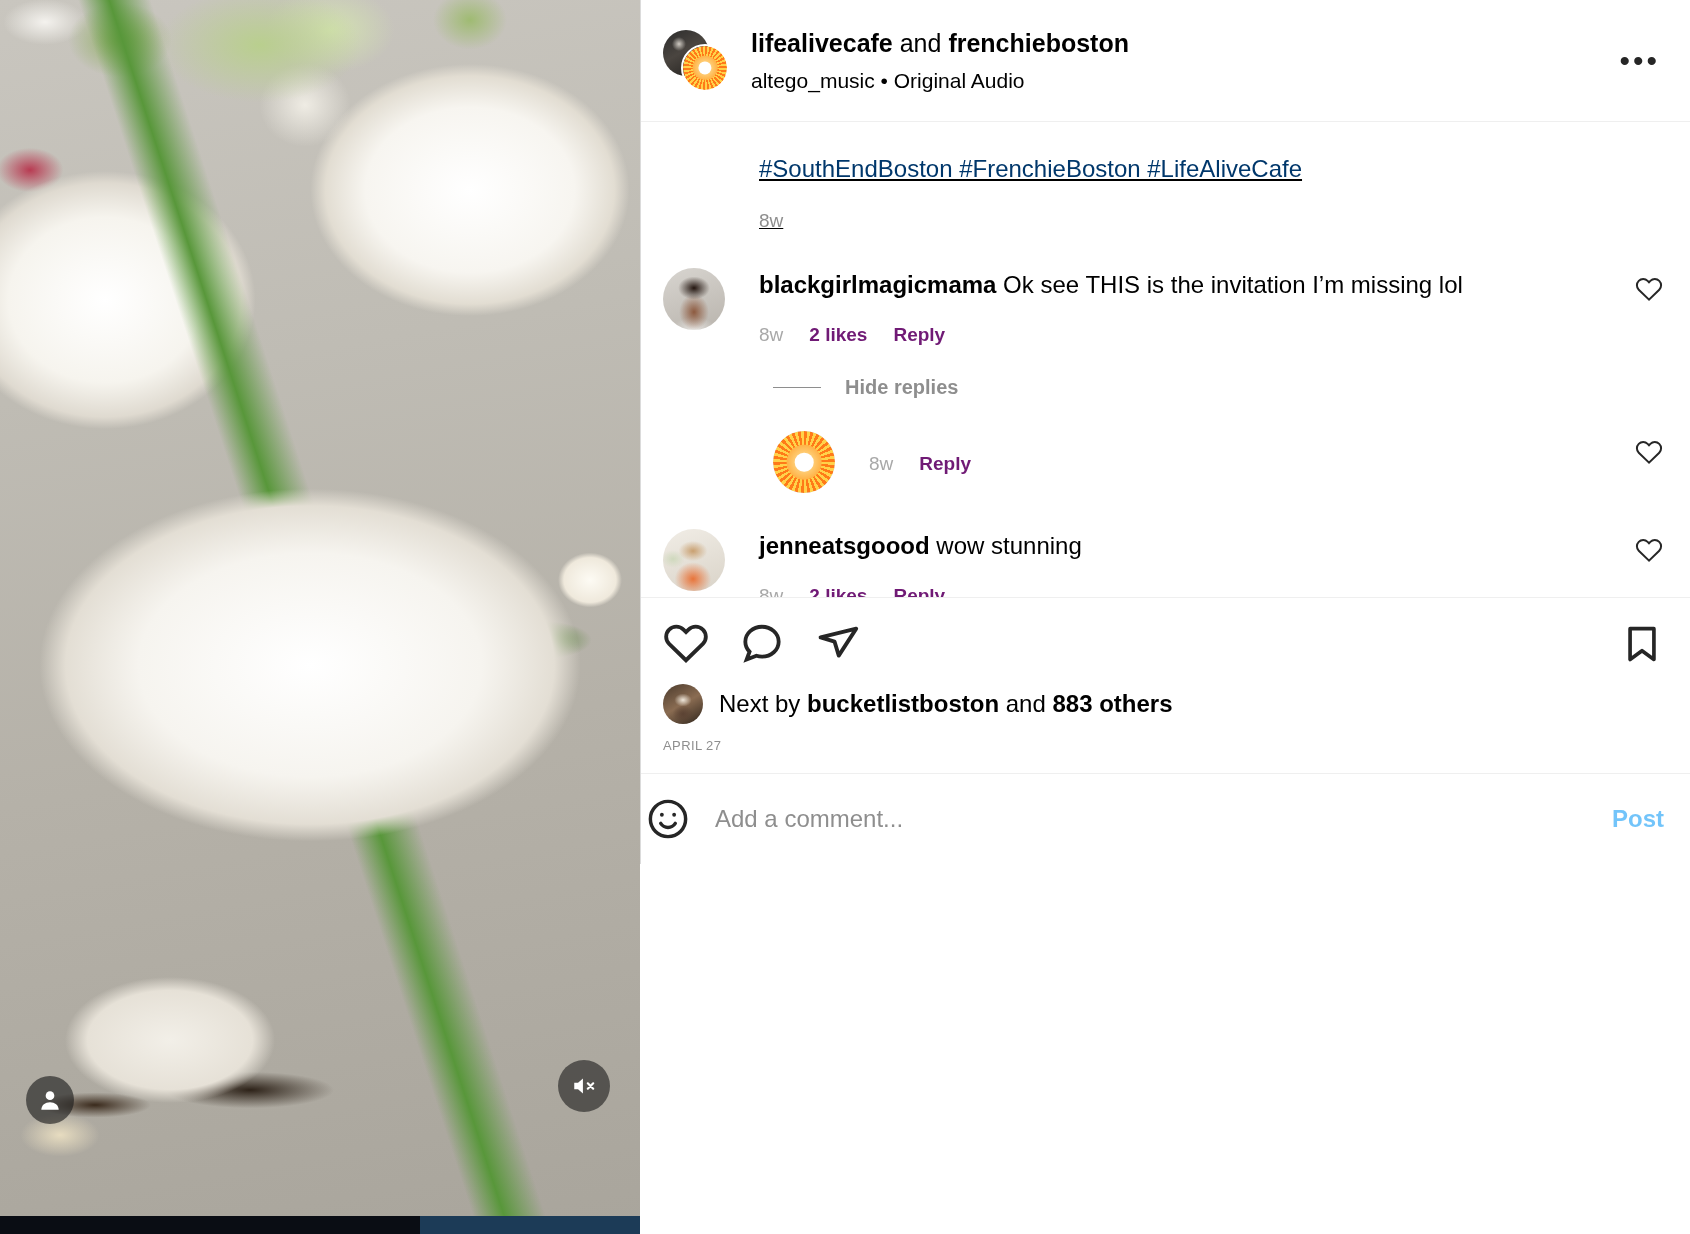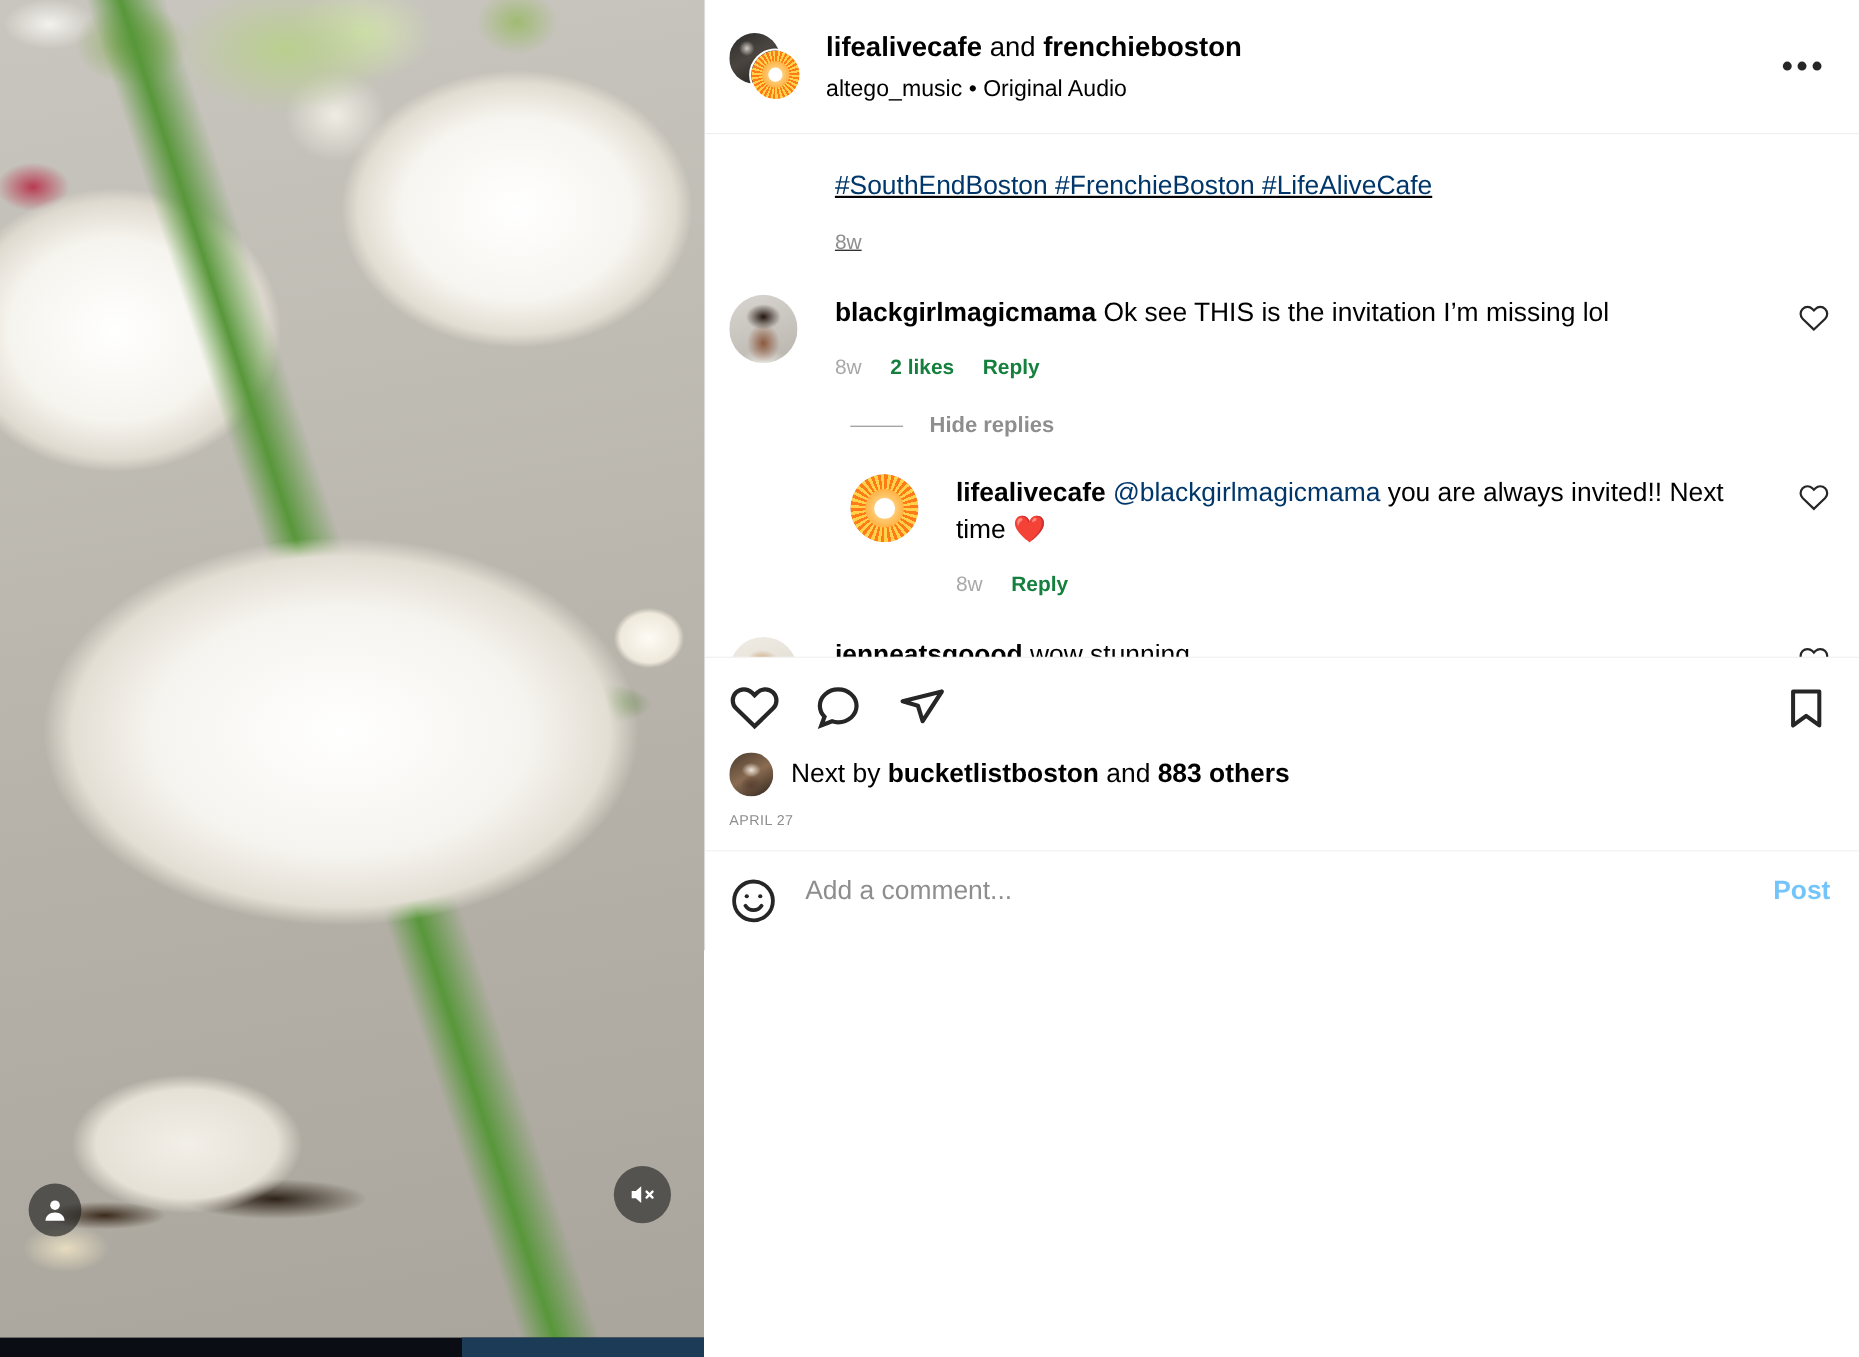--- a/index.html
+++ b/index.html
@@ -270,21 +270,21 @@
   .c-text .mention { color: #00376b; }
   .c-meta {
     margin-top: 22px;
     font-size: 19px;
     color: #8e8e8e;
     display: flex;
     align-items: center;
     gap: 26px;
   }
   .c-meta .time { color: #a8a8a8; }
-  .c-meta .likes, .c-meta .reply { font-weight: 600; color: #15803d; cursor: pointer; }
+  .c-meta .likes, .c-meta .reply { font-weight: 600; color: #701a75; cursor: pointer; }
   .c-like {
     flex: 0 0 auto;
     width: 30px; height: 30px;
     margin-top: 6px;
     cursor: pointer;
   }
   .c-like svg { width: 30px; height: 30px; fill: none; stroke: #262626; stroke-width: 1.6; }
 
   .toggle-replies {
     display: flex;
@@ -342,22 +342,22 @@
     font-size: 13px;
     color: #8e8e8e;
     letter-spacing: 0.4px;
   }
 
   
   .composer {
     flex: 0 0 auto;
     border-top: 1px solid #efefef;
     display: flex;
-    align-items: flex-start;
-    padding: 22px 26px 22px 21px;
+    align-items: center;
+    padding: 22px 26px 22px 4px;
     gap: 24px;
   }
   .emoji-btn { cursor: pointer; display: flex; }
   .emoji-btn svg { width: 46px; height: 46px; fill: none; stroke: #262626; stroke-width: 1.8; }
   .comment-input {
     flex: 1 1 auto;
     border: none;
     outline: none;
     font-family: "Liberation Sans", sans-serif;
     font-size: 24px;
@@ -445,21 +445,20 @@
       <div class="toggle-replies">
         <span class="toggle-line"></span>
         <span class="toggle-label">Hide replies</span>
       </div>
 
       <div class="comment reply">
         <div class="c-avatar">
           <div class="sunburst"></div>
         </div>
         <div class="c-body">
-          <div class="c-text"><span class="user">lifealivecafe</span><span class="mention"> @blackgirlmagicmama</span><span> you are always invited!! Next time ❤️</span></div>
           <div class="c-meta">
             <span class="time">8w</span>
             <span class="reply">Reply</span>
           </div>
         </div>
         <div class="c-like">
           <svg viewBox="0 0 24 24" aria-hidden="true">
             <path d="M12 20.5 3.8 12.6a5 5 0 1 1 7.1-7.1l1.1 1.1 1.1-1.1a5 5 0 1 1 7.1 7.1z"></path>
           </svg>
         </div>

